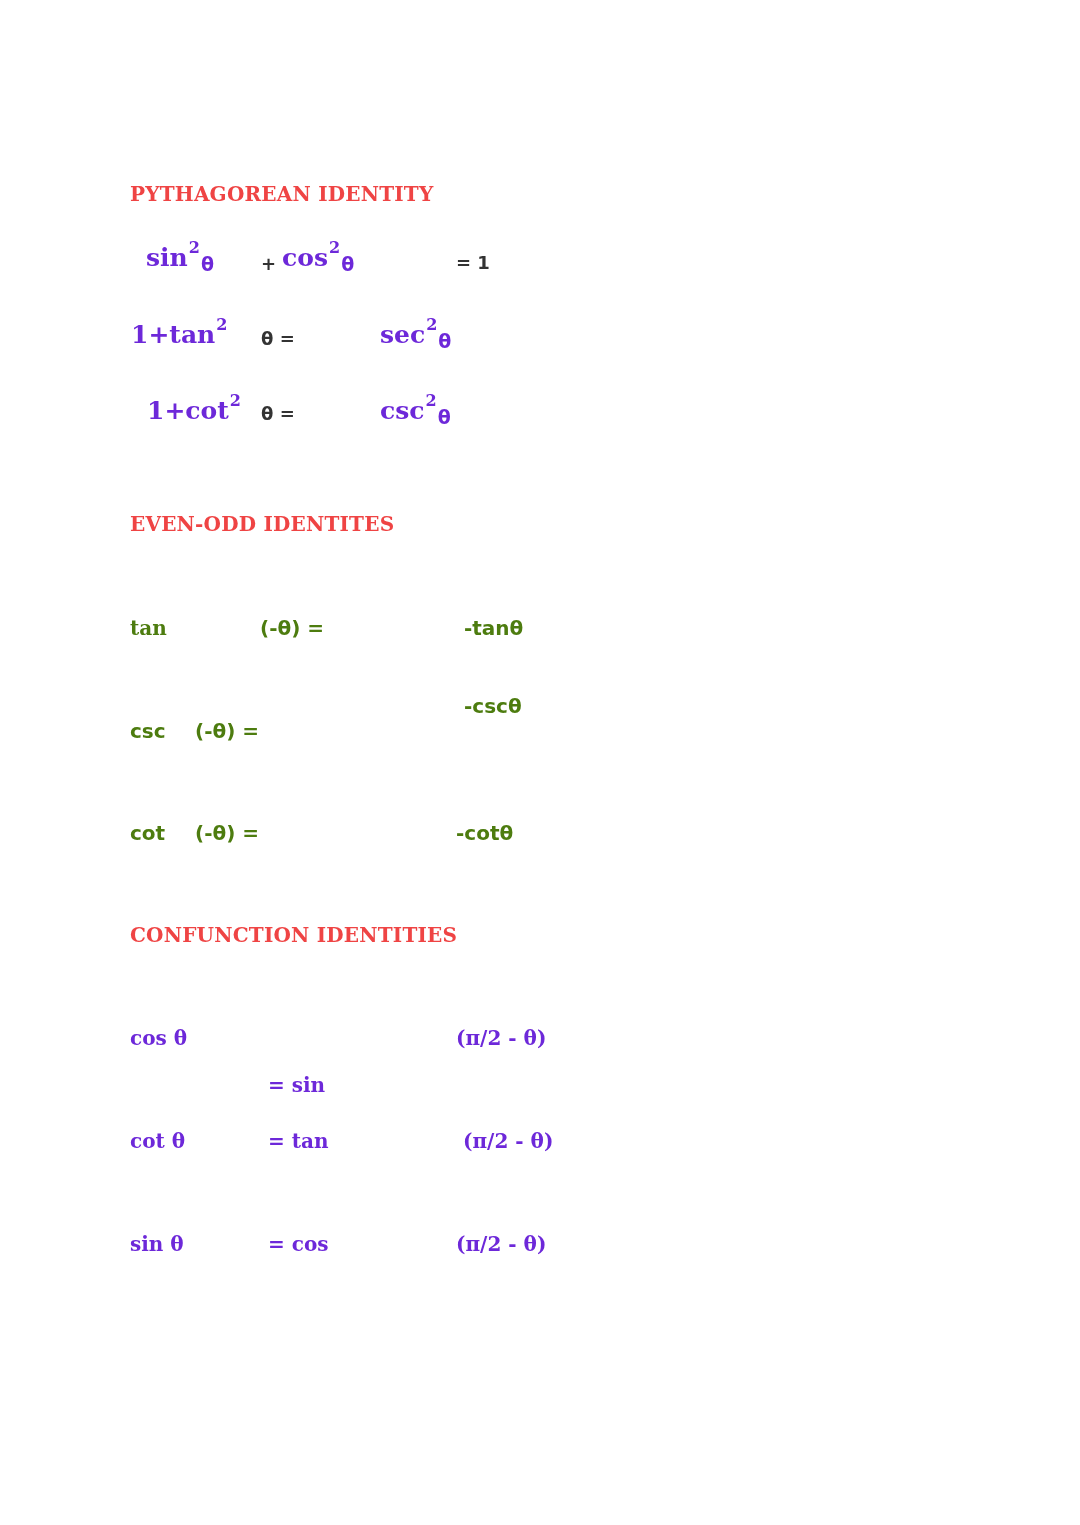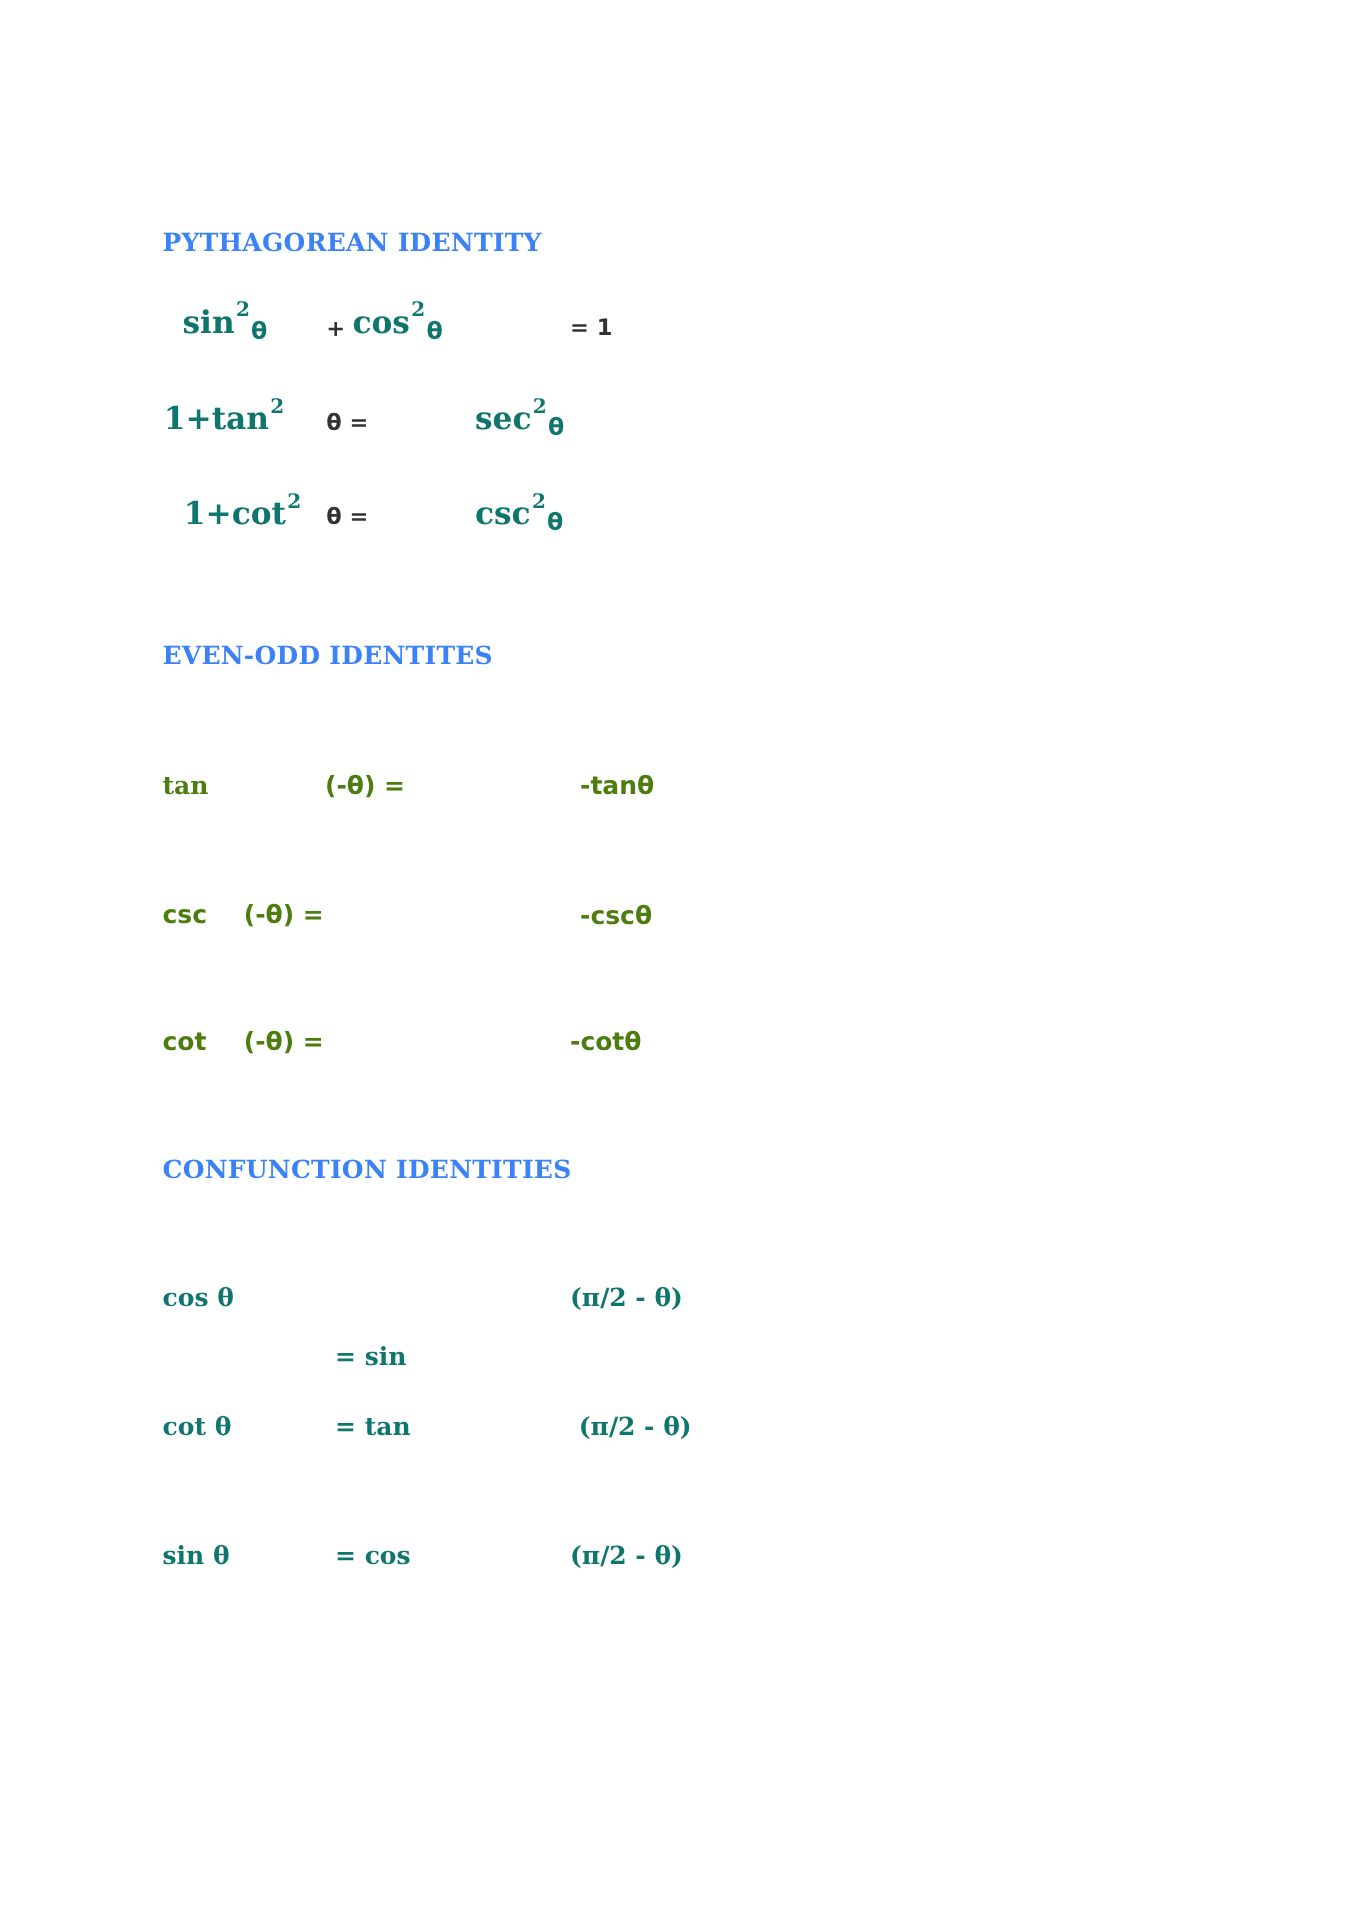--- a/index.html
+++ b/index.html
@@ -11,27 +11,27 @@
       width: 1080px;
       height: 1525px;
       position: relative;
       overflow: hidden;
     }
     .abs { position: absolute; white-space: nowrap; }
     .heading {
       font-family: "DejaVu Serif", "Liberation Serif", serif;
       font-weight: bold;
       font-size: 20px;
-      color: #3b82f6;
+      color: #ef4444;
       letter-spacing: 0.2px;
     }
     .serif-b {
       font-family: "DejaVu Serif", "Liberation Serif", serif;
       font-weight: bold;
-      color: #0f766e;
+      color: #6d28d9;
     }
     .sans-b {
       font-family: "DejaVu Sans", "Liberation Sans", sans-serif;
       font-weight: bold;
       color: #333333;
     }
     .big { font-size: 25px; }
     .med { font-size: 20px; }
     .small { font-size: 18px; }
     .black { color: #4d7c0f; }
@@ -85,21 +85,21 @@
 
     <div>
       <span class="abs serif-b med black" style="left:130px; top:616px;">tan</span>
       <span class="abs sans-b med black" style="left:260px; top:616px;">(-θ) =</span>
       <span class="abs sans-b med black" style="left:464px; top:616px;">-tanθ</span>
     </div>
 
     <div>
       <span class="abs sans-b med black" style="left:130px; top:719px;">csc</span>
       <span class="abs sans-b med black" style="left:195px; top:719px;">(-θ) =</span>
-      <span class="abs sans-b med black" style="left:464px; top:720px;">-cscθ</span>
+      <span class="abs sans-b med black" style="left:464px; top:694px;">-cscθ</span>
     </div>
 
     <div>
       <span class="abs sans-b med black" style="left:130px; top:821px;">cot</span>
       <span class="abs sans-b med black" style="left:195px; top:821px;">(-θ) =</span>
       <span class="abs sans-b med black" style="left:456px; top:821px;">-cotθ</span>
     </div>
   </section>
 
   <section>

